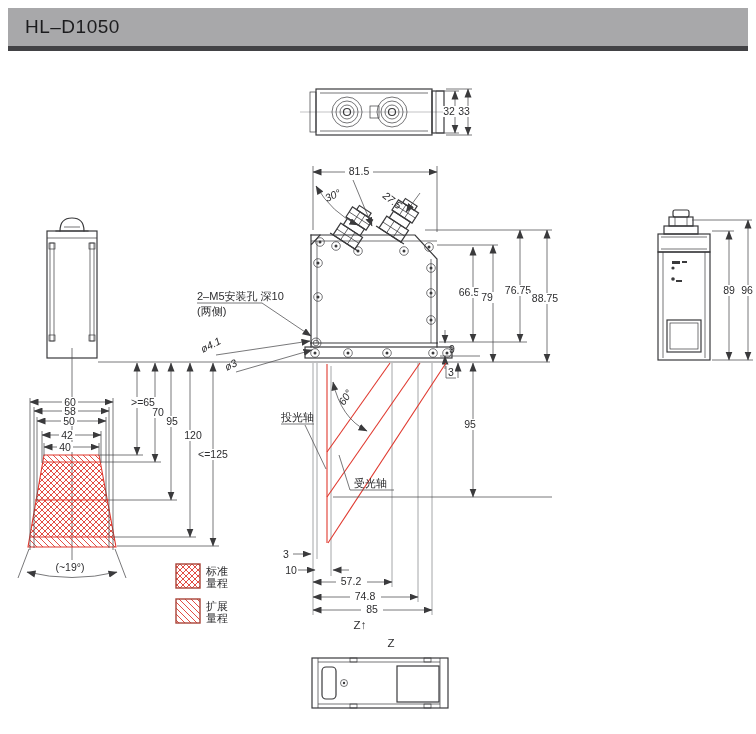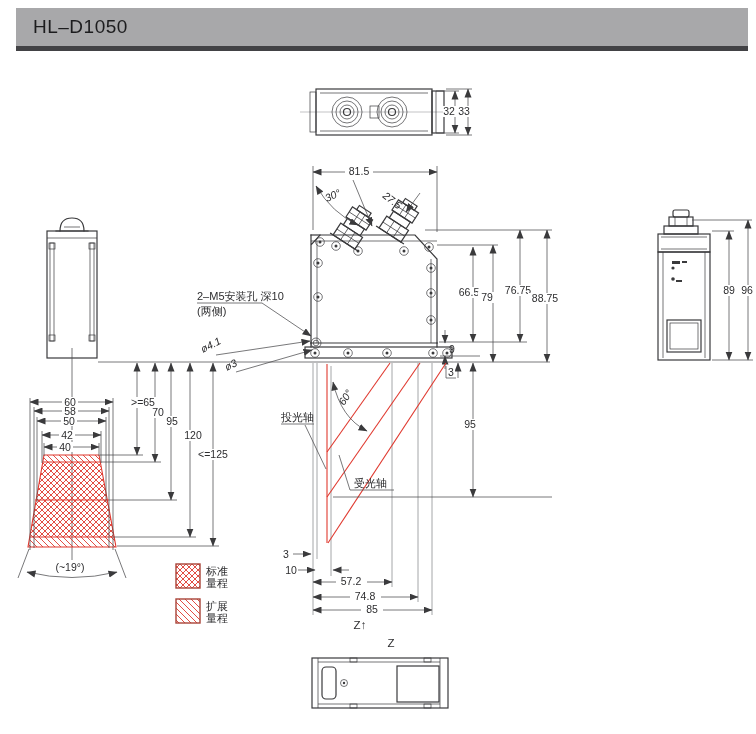--- a/index.html
+++ b/index.html
@@ -1,20 +1,20 @@
 <!DOCTYPE html>
 <html style="--red: #e0392f; --line: #3a3a3c; --hbg: #a8a8aa; --hstrip: #424245;"><head>
 <meta charset="utf-8">
 <style>
   :root{
     --red:#e0392f; --line:#3a3a3c; --hbg:#a8a8aa; --hstrip:#424245;
   }
   html,body{margin:0;padding:0;background:#fff;}
   body{width:756px;height:734px;position:relative;font-family:"Liberation Sans","DejaVu Sans",sans-serif;}
-  .hdr{position:absolute;top:8px;left:16px;right:8px;height:38px;background:var(--hbg);
+  .hdr{position:absolute;top:8px;left:8px;right:8px;height:38px;background:var(--hbg);
        border-bottom:5px solid var(--hstrip);display:flex;align-items:center;}
   .hdr span{font-size:19px;color:#1c1c1e;padding-left:17px;letter-spacing:.5px;}
   svg{position:absolute;top:54px;left:0;}
   .ln{stroke:var(--line);stroke-width:1.2;fill:none;stroke-linecap:square}
   .lt{stroke:var(--line);stroke-width:0.7;fill:none}
   .dm{stroke:#4b4b4e;stroke-width:0.75;fill:none}
   .gy{stroke:#8e9093;stroke-width:0.8;fill:none}
   .cl{stroke:#a9abad;stroke-width:0.7;fill:none}
   .rl{stroke:var(--red);stroke-width:1.1;fill:none}
   .mk{fill:var(--line)}

